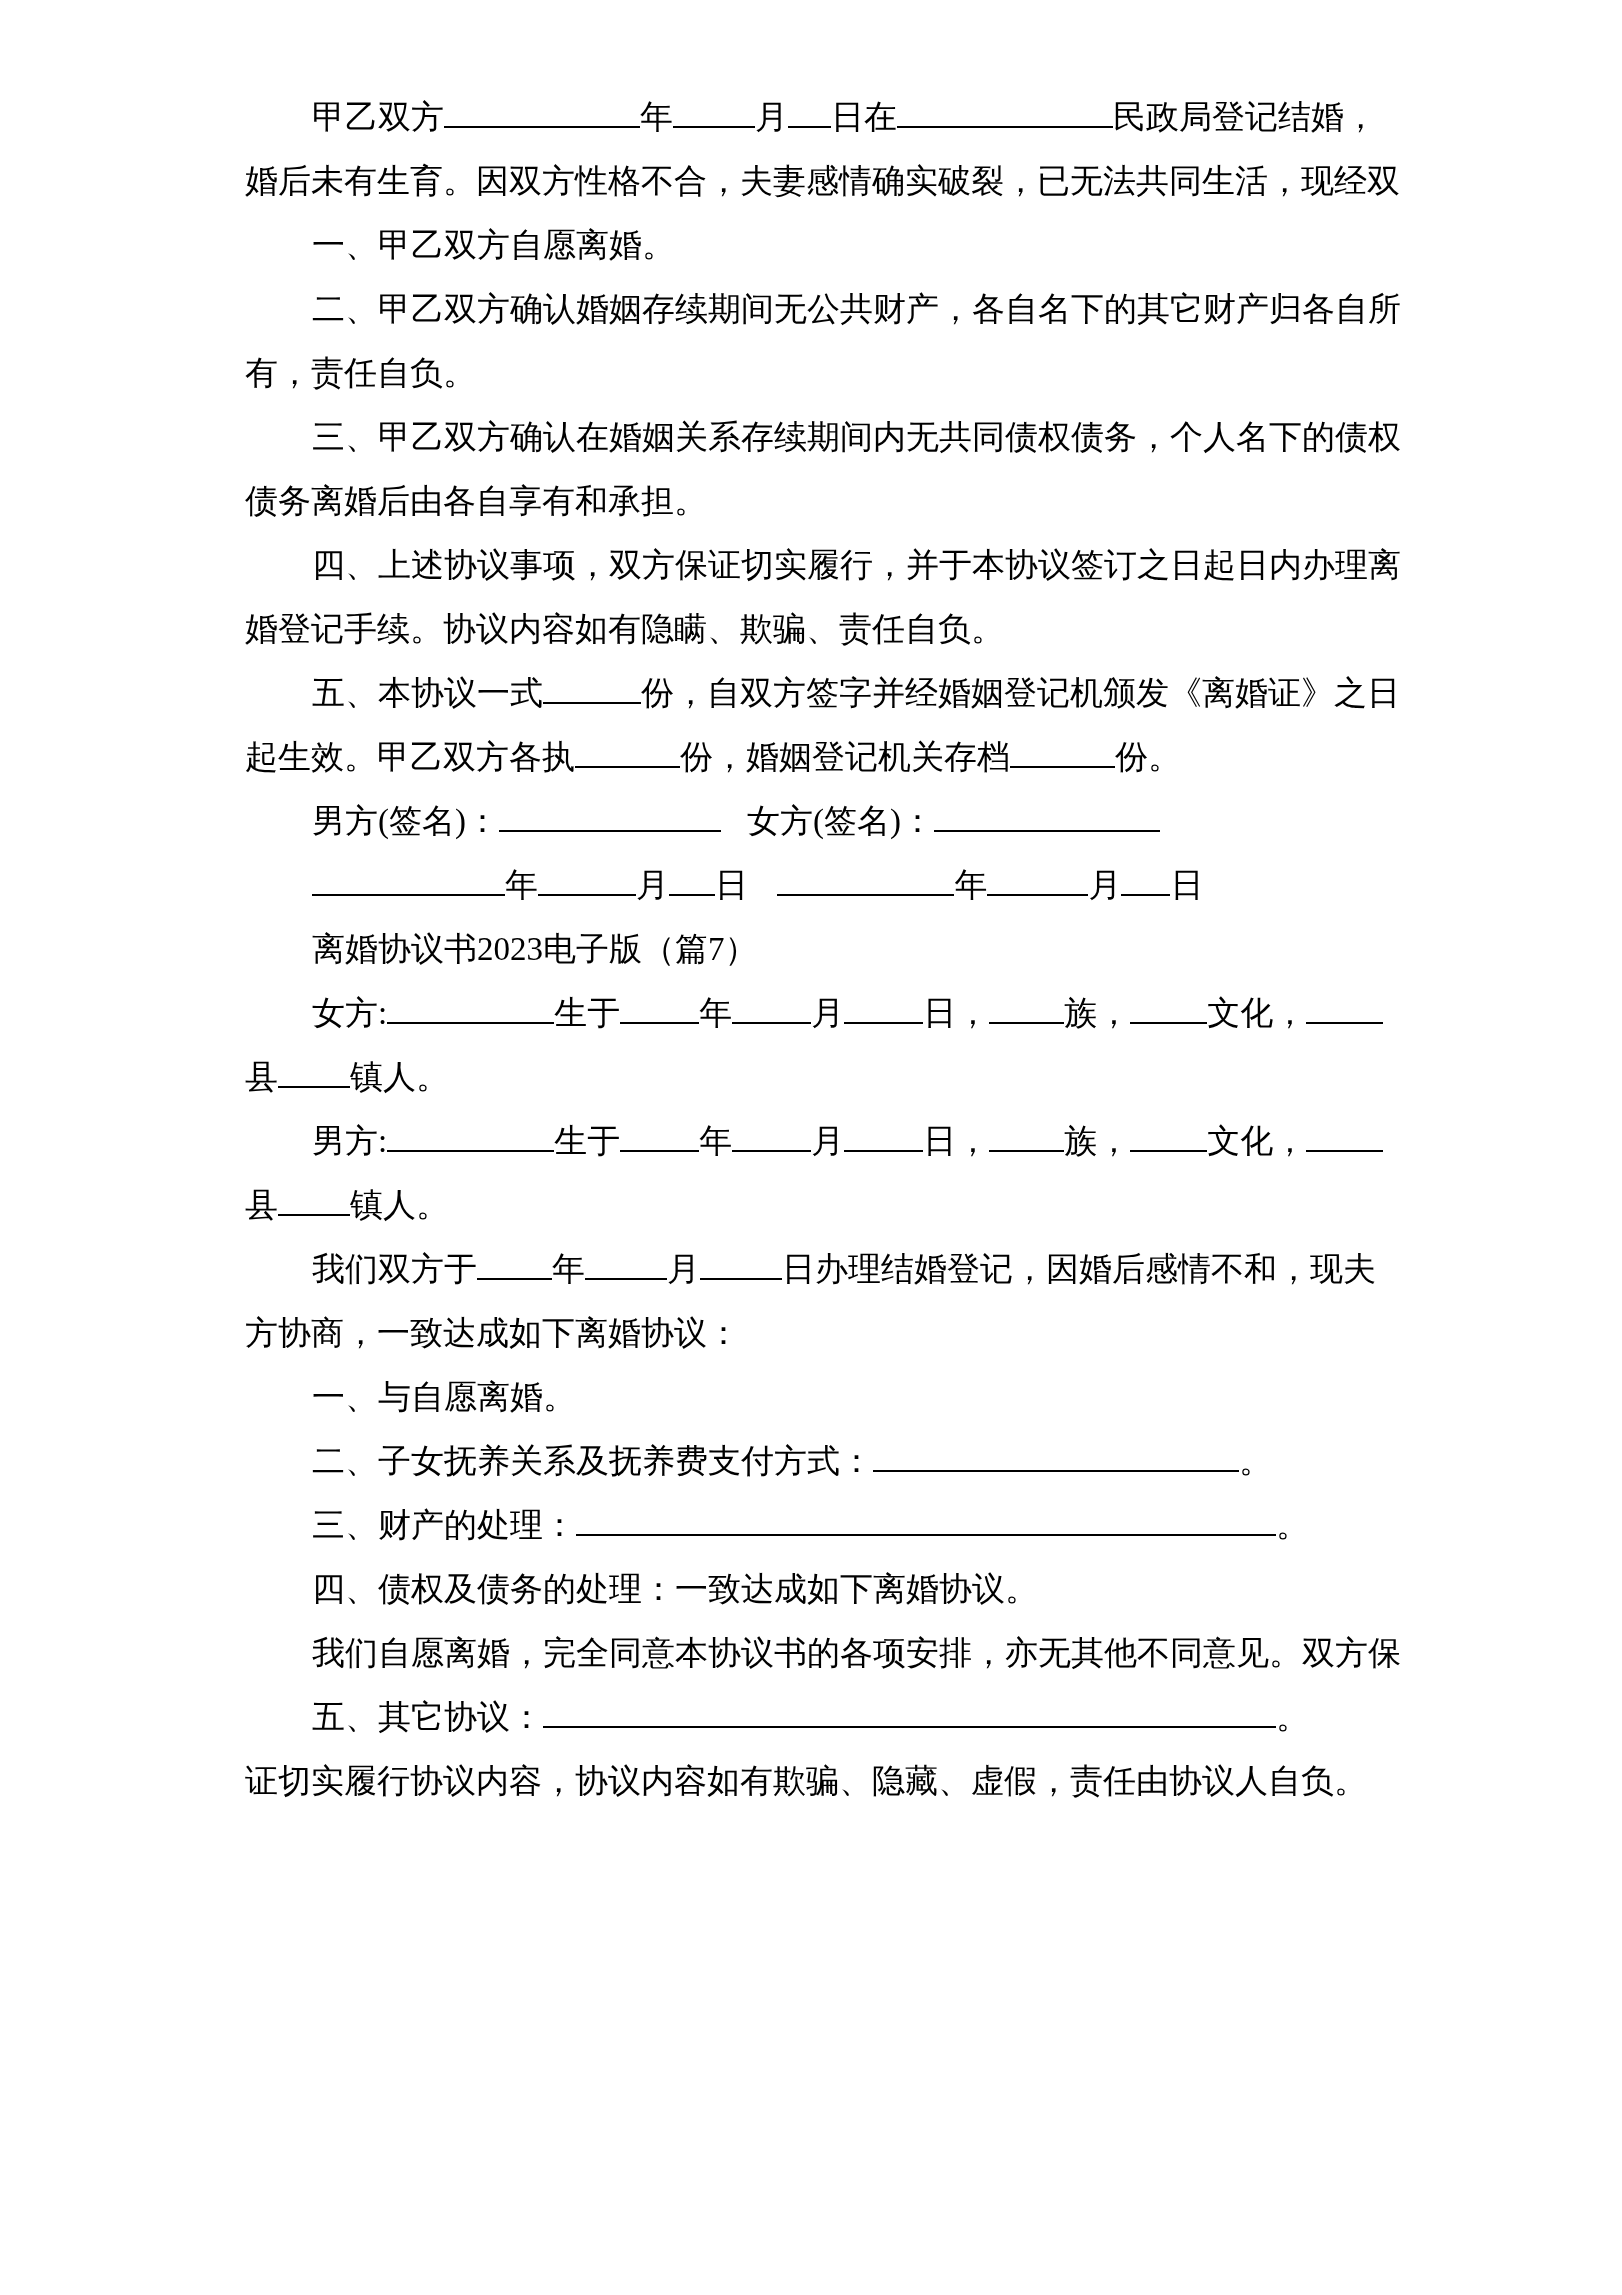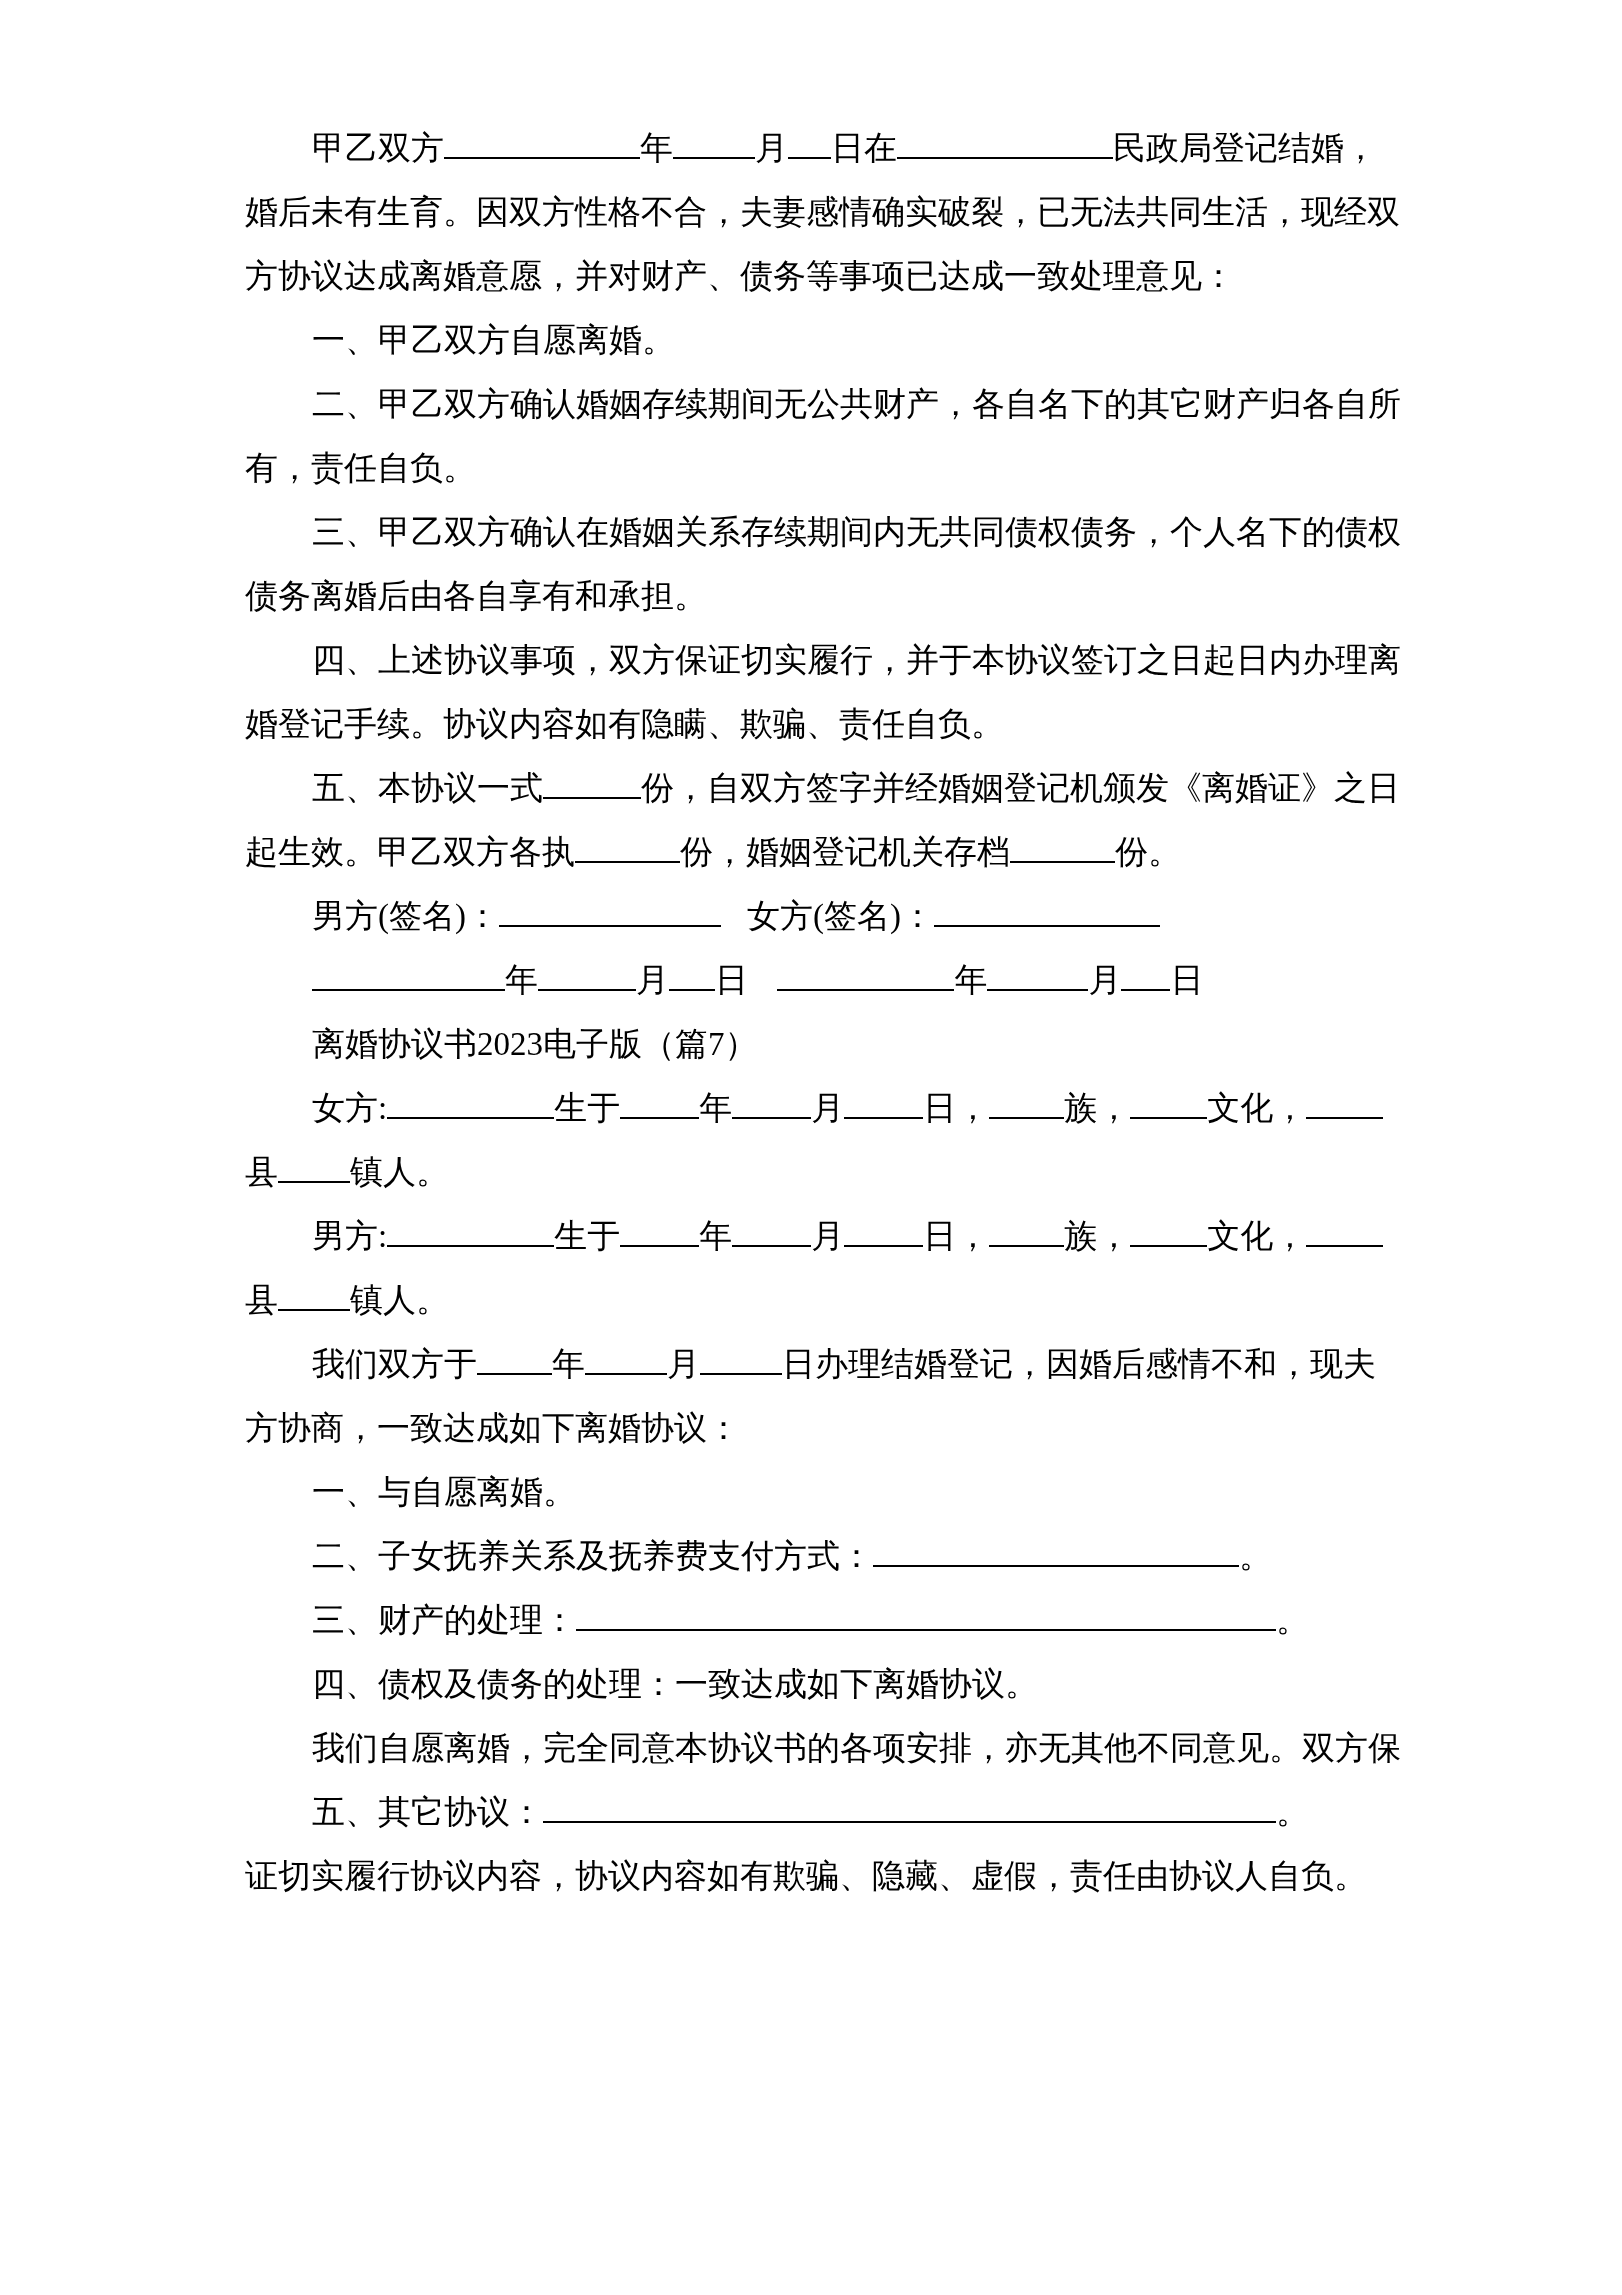--- a/index.html
+++ b/index.html
@@ -9,21 +9,21 @@
   }
   body {
     width: 1623px;
     height: 2295px;
     position: relative;
   }
   .doc {
     box-sizing: border-box;
     width: 1505px;
     height: 2295px;
-    padding: 116px 196px 0 245px;
+    padding: 85px 196px 0 245px;
     font-family: "Liberation Serif", "DejaVu Serif", serif;
     font-size: 33px;
     line-height: 64px;
     color: #000000;
     overflow: hidden;
   }
   .line {
     height: 64px;
     white-space: nowrap;
   }
@@ -43,21 +43,20 @@
     height: 1.3px;
   }
 </style>
 </head>
 <body>
 
 <div class="doc">
   <div>
       <div class="line indent"><span class="tx">甲乙双方</span><span class="bk" style="width: 196px; border-bottom-color: rgb(0, 0, 0);"></span><span class="tx">年</span><span class="bk" style="width: 82px; border-bottom-color: rgb(0, 0, 0);"></span><span class="tx">月</span><span class="bk" style="width: 43px; border-bottom-color: rgb(0, 0, 0);"></span><span class="tx">日在</span><span class="bk" style="width: 216px; border-bottom-color: rgb(0, 0, 0);"></span><span class="tx">民政局登记结婚，</span></div>
       <div class="line"><span class="tx">婚后未有生育。因双方性格不合，夫妻感情确实破裂，已无法共同生活，现经双</span></div>
-      <div class="line"><span class="tx">方协议达成离婚意愿，并对财产、债务等事项已达成一致处理意见：</span></div>
       <div class="line indent"><span class="tx">一、甲乙双方自愿离婚。</span></div>
       <div class="line indent"><span class="tx">二、甲乙双方确认婚姻存续期间无公共财产，各自名下的其它财产归各自所</span></div>
       <div class="line"><span class="tx">有，责任自负。</span></div>
       <div class="line indent"><span class="tx">三、甲乙双方确认在婚姻关系存续期间内无共同债权债务，个人名下的债权</span></div>
       <div class="line"><span class="tx">债务离婚后由各自享有和承担。</span></div>
       <div class="line indent"><span class="tx">四、上述协议事项，双方保证切实履行，并于本协议签订之日起日内办理离</span></div>
       <div class="line"><span class="tx">婚登记手续。协议内容如有隐瞒、欺骗、责任自负。</span></div>
       <div class="line indent"><span class="tx">五、本协议一式</span><span class="bk" style="width: 98px; border-bottom-color: rgb(0, 0, 0);"></span><span class="tx">份，自双方签字并经婚姻登记机颁发《离婚证》之日</span></div>
       <div class="line"><span class="tx">起生效。甲乙双方各执</span><span class="bk" style="width: 105px; border-bottom-color: rgb(0, 0, 0);"></span><span class="tx">份，婚姻登记机关存档</span><span class="bk" style="width: 105px; border-bottom-color: rgb(0, 0, 0);"></span><span class="tx">份。</span></div>
       <div class="line indent"><span class="tx">男方(签名)：</span><span class="bk" style="width: 222px; border-bottom-color: rgb(0, 0, 0);"></span><span class="sp" style="width: 26px;"></span><span class="tx">女方(签名)：</span><span class="bk" style="width: 226px; border-bottom-color: rgb(0, 0, 0);"></span></div>

